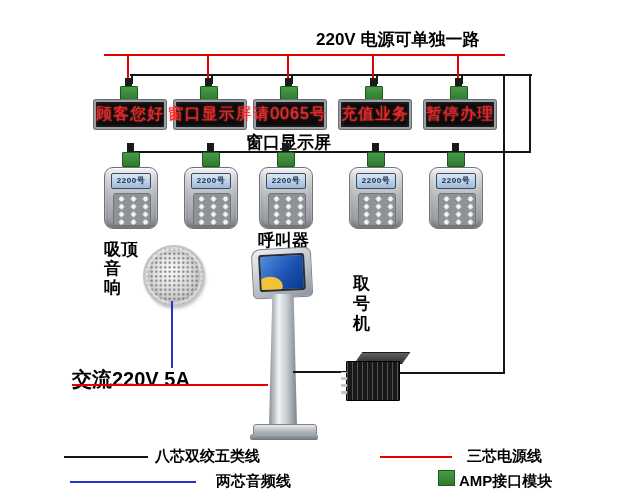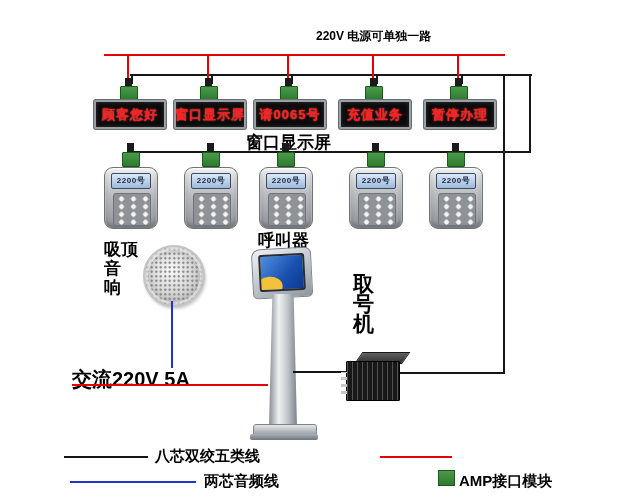--- a/index.html
+++ b/index.html
@@ -6,21 +6,21 @@
   .stage{position:relative;width:640px;height:502px;background:#ffffff;overflow:hidden;
          font-family:"Liberation Sans",sans-serif;color:#000;}
   
   .l-red{position:absolute;background:#e60000;}
   .l-black{position:absolute;background:#161616;}
   .l-blue{position:absolute;background:#2233cc;}
   
   .display{position:absolute;top:100px;width:68px;height:25px;background:#0b0b0b;
            border:2px solid #9aa0a6;border-radius:2px;box-shadow:0 0 0 1px #686d72, inset 0 0 4px #333;
            display:flex;align-items:center;justify-content:center;}
-  .display span{color:#ff2020;font-size:13px;font-weight:bold;letter-spacing:1px;white-space:nowrap;
+  .display span{color:#ff2020;font-size:16px;font-weight:normal;letter-spacing:1px;white-space:nowrap;
            text-shadow:0 0 2px #ff5555;}
   
   .connector{position:absolute;width:16px;height:13px;background:linear-gradient(#4a9a4a,#2e7a2e);
            border:1px solid #1c5a1c;border-radius:1px;}
   .pin{position:absolute;width:7px;background:#1a1a1a;}
   
   .caller{position:absolute;top:167px;width:52px;height:60px;border-radius:9px;
           background:linear-gradient(180deg,#efefef,#b9bcc0 45%,#8f9398);
           border:1px solid #6f7377;box-shadow:inset 0 1px 2px #fff, inset 0 -3px 4px rgba(0,0,0,.25);}
   .caller .lcd{position:absolute;left:6px;top:5px;width:38px;height:14px;border-radius:2px;
@@ -67,21 +67,21 @@
   
   .legend-line{position:absolute;height:2px;}
   .legend-label{position:absolute;font-size:15px;font-weight:bold;white-space:nowrap;}
   .legend-square{position:absolute;width:15px;height:14px;background:linear-gradient(#4a9a4a,#2e7a2e);border:1px solid #1c5a1c;}
 </style>
 </head>
 <body>
 
 <div class="stage">
 
-  <div class="caption" style="left:316px;top:28px;font-size:12px;">220V  电源可单独一路</div>
+  <div class="caption" style="left:316px;top:28px;font-size:17px;">220V  电源可单独一路</div>
 
   <div class="l-red" style="left:104px;top:54px;width:401px;height:2px;"></div>
   <div class="l-black" style="left:130px;top:74px;width:402px;height:2px;"></div>
   <div class="l-black" style="left:130px;top:151px;width:401px;height:2px;"></div>
   <div class="l-black" style="left:529px;top:74px;width:2px;height:79px;"></div>
   <div class="l-black" style="left:503px;top:74px;width:2px;height:300px;"></div>
   <div class="l-black" style="left:400px;top:372px;width:105px;height:2px;"></div>
 
   <div class="l-red" style="left:127px;top:56px;width:2px;height:24px;"></div>
   <div class="l-red" style="left:207px;top:56px;width:2px;height:24px;"></div>
@@ -171,37 +171,38 @@
   <div class="kiosk">
     <div class="head">
       <div class="screen">
         <div class="accent"></div>
       </div>
     </div>
     <div class="neck"></div>
     <div class="base"></div>
     <div class="base2"></div>
   </div>
-  <div class="caption" style="left:353px;top:274px;width:20px;font-size:21px;line-height:20px;word-break:break-all;">取号机</div>
+  <div class="caption" style="left:353px;top:274px;width:20px;font-size:17px;line-height:20px;word-break:break-all;">取号机</div>
 
   <div class="l-black" style="left:293px;top:371px;width:54px;height:2px;"></div>
 
   <div class="amp">
     <div class="top"></div>
     <div class="body"></div>
     <div class="pins"></div>
   </div>
 
   <div class="caption" style="left:72px;top:366px;font-size:20px;">交流220V 5A</div>
   <div class="l-red" style="left:72px;top:384px;width:196px;height:2px;"></div>
 
   <div class="legend-line l-black" style="left:64px;top:456px;width:84px;"></div>
   <div class="legend-label" style="left:155px;top:447px;text-align:center;">八芯双绞五类线</div>
 
   <div class="legend-line l-red" style="left:380px;top:456px;width:72px;"></div>
+  <div class="legend-label" style="left:467px;top:447px;">三芯电源线</div>
 
   <div class="legend-line l-blue" style="left:70px;top:481px;width:126px;"></div>
-  <div class="legend-label" style="left:204px;top:472px;">两芯音频线</div>
+  <div class="legend-label" style="left:216px;top:472px;">两芯音频线</div>
 
   <div class="legend-square" style="left:438px;top:470px;"></div>
   <div class="legend-label" style="left:459px;top:472px;">AMP接口模块</div>
 
 </div>
 
 </body></html>

